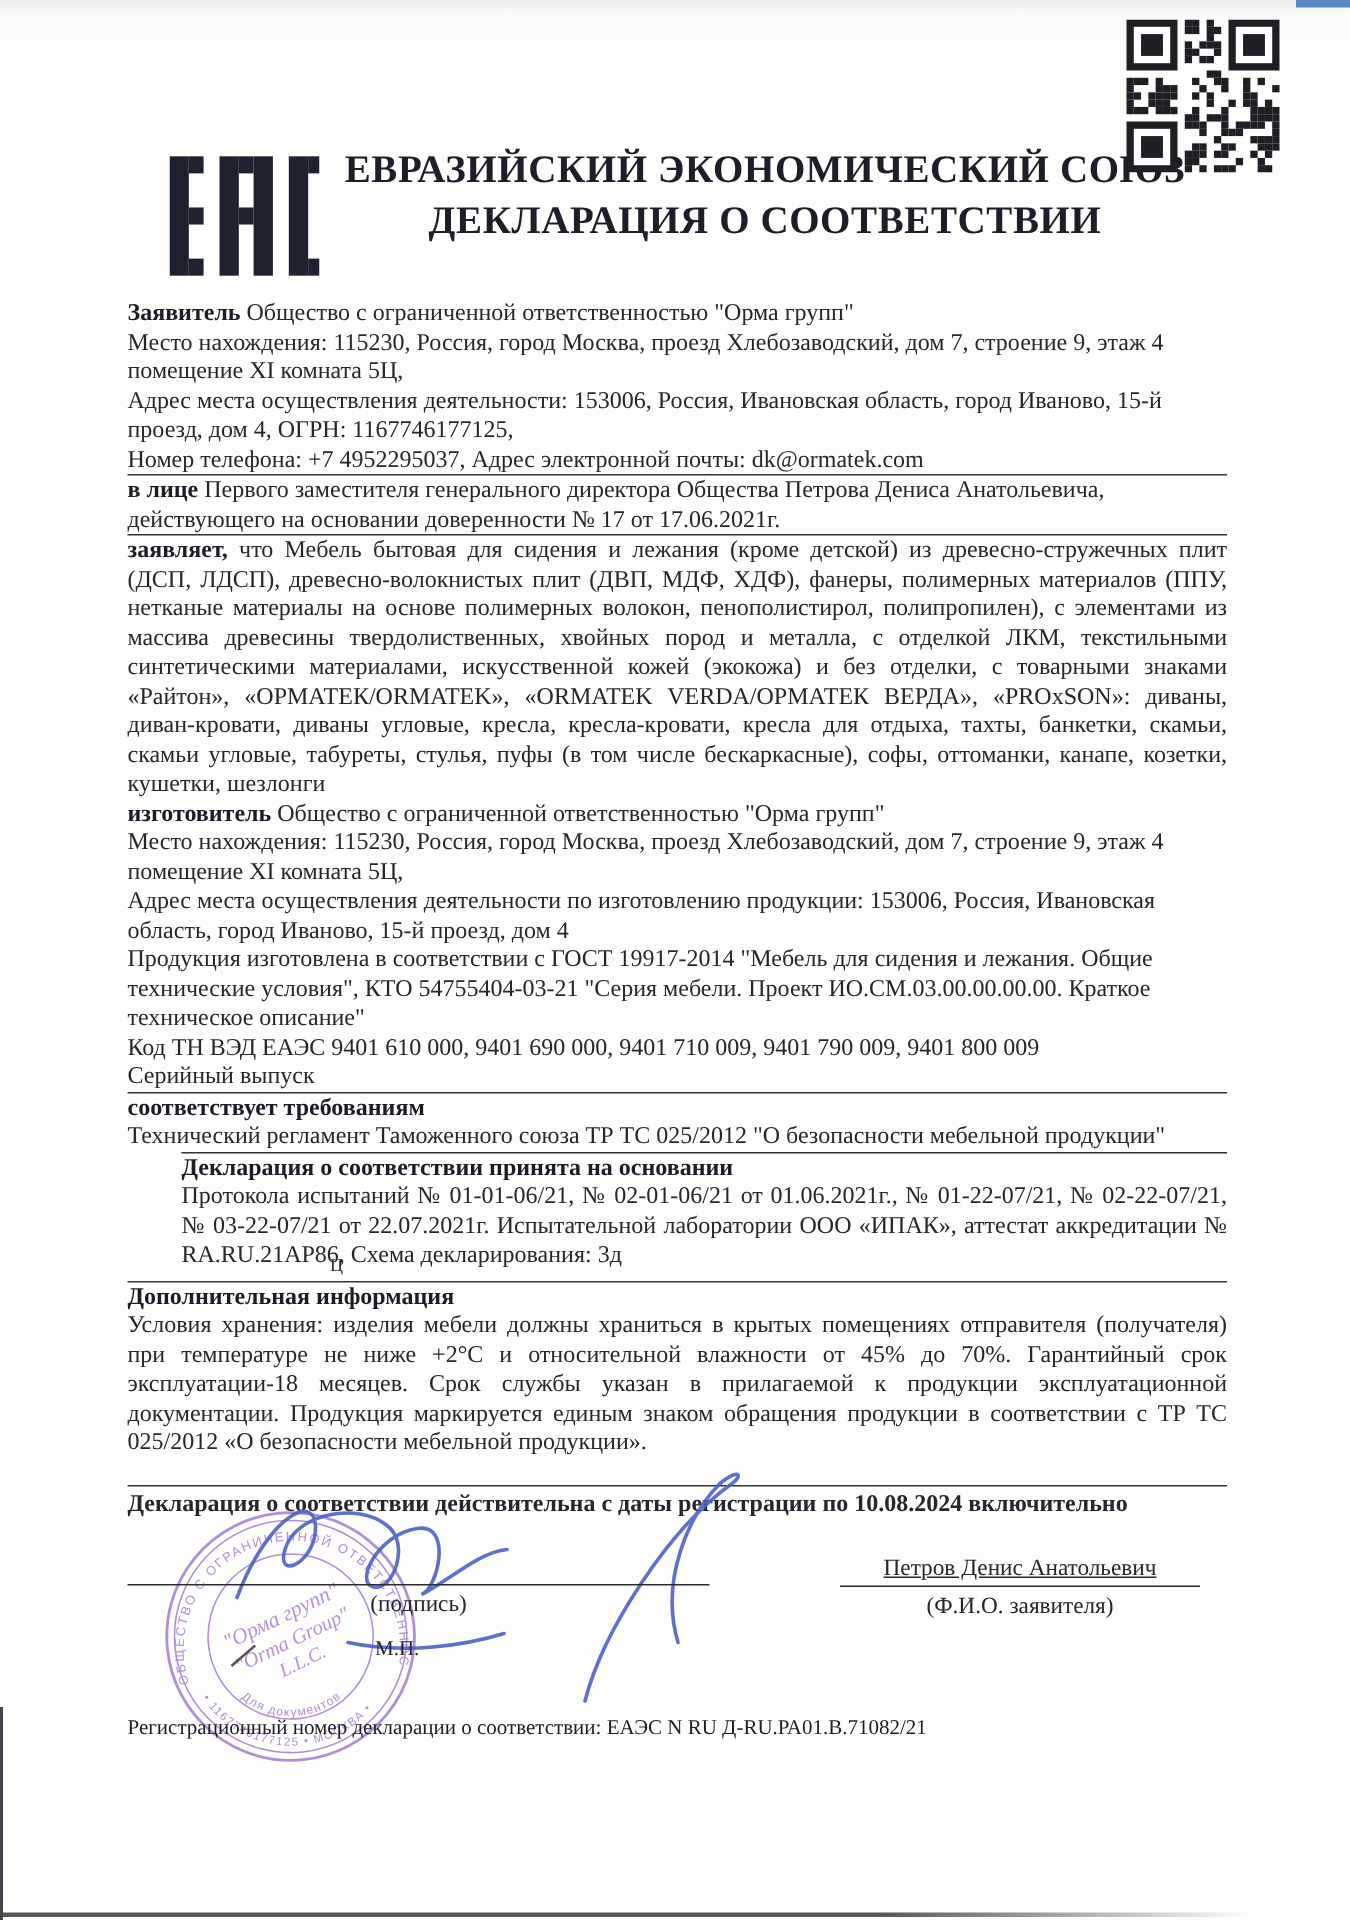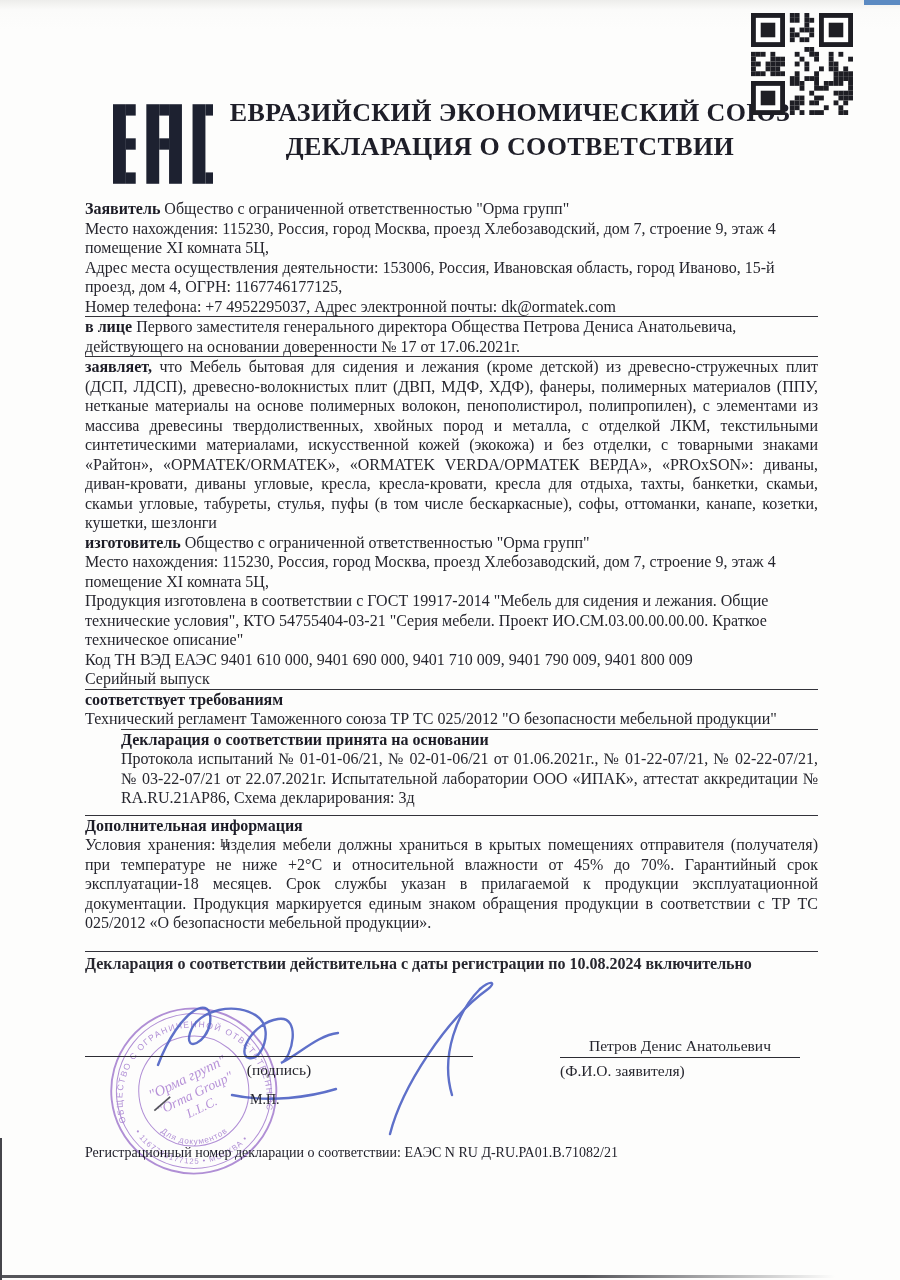--- a/index.html
+++ b/index.html
@@ -20,22 +20,22 @@
   b.lead{color:#1c1c26;}
   .h{font-weight:bold;color:#1c1c26;}
   .pad-b{padding-bottom:7px;margin-left:36px;}
   .pad-b2{padding-bottom:4px;}
   
   .validity{font-weight:bold;padding-top:2px;margin-top:14px;}
   
   .sig-line{position:absolute;left:85px;top:1056px;width:388px;border-top:1.6px solid #2c2c33;}
   .sig-caption{position:absolute;left:85px;top:1061px;width:388px;text-align:center;font-size:15.5px;}
   .fio{position:absolute;left:560px;top:1037px;width:240px;text-align:center;font-size:15.5px;
-       border-bottom:1px solid #2c2c33;padding-bottom:2px;}
-  .fio-caption{position:absolute;left:560px;top:1062px;width:240px;font-size:15.5px;}
+       border-bottom:1px solid #2c2c33;padding-bottom:2px;text-decoration:underline;}
+  .fio-caption{position:absolute;left:560px;top:1062px;width:240px;text-align:center;font-size:15.5px;}
   .mp{position:absolute;left:250px;top:1060px;font-size:14px;margin-top:32px;}
   .stamp{position:absolute;left:108px;top:1005px;opacity:.8;transform:rotate(-6deg);}
   .signature{position:absolute;left:140px;top:977px;opacity:.9;}
   .footer-reg{position:absolute;left:85px;top:1145px;font-weight:normal;font-size:14px;color:#1c1c26;}
   .footer-date{position:absolute;left:85px;top:1189px;font-weight:bold;font-size:15.5px;color:#1c1c26;}
   
   .artifact-glyph{position:absolute;left:220px;top:836px;font-size:12px;color:#2a2a33;}
   .edge-bottom{position:absolute;left:0;top:1275px;width:835px;height:3px;
                background:linear-gradient(to right,#55555a 70%,rgba(85,85,90,0));}
   .edge-left{position:absolute;left:0;top:1138px;width:2px;height:142px;background:#45454b;}
@@ -212,20 +212,21 @@
     </div>
 
     <div class="sec ruled">
       <p><b class="lead">в лице</b> <span>Первого заместителя генерального директора Общества Петрова Дениса Анатольевича, действующего на основании доверенности № 17 от 17.06.2021г.</span></p>
     </div>
 
     <div class="sec ruled">
       <p class="just"><b class="lead">заявляет,</b> <span>что Мебель бытовая для сидения и лежания (кроме детской) из древесно-стружечных плит (ДСП, ЛДСП), древесно-волокнистых плит (ДВП, МДФ, ХДФ), фанеры, полимерных материалов (ППУ, нетканые материалы на основе полимерных волокон, пенополистирол, полипропилен), с элементами из массива древесины твердолиственных, хвойных пород и металла, с отделкой ЛКМ, текстильными синтетическими материалами, искусственной кожей (экокожа) и без отделки, с товарными знаками «Райтон», «ОРМАТЕК/ORMATEK», «ORMATEK VERDA/ОРМАТЕК ВЕРДА», «PROxSON»: диваны, диван-кровати, диваны угловые, кресла, кресла-кровати, кресла для отдыха, тахты, банкетки, скамьи, скамьи угловые, табуреты, стулья, пуфы (в том числе бескаркасные), софы, оттоманки, канапе, козетки, кушетки, шезлонги</span></p>
       <p><b class="lead">изготовитель</b> <span>Общество с ограниченной ответственностью "Орма групп"</span></p>
       <p>Место нахождения: 115230, Россия, город Москва, проезд Хлебозаводский, дом 7, строение 9, этаж 4 помещение XI комната 5Ц,</p>
+      <p>Адрес места осуществления деятельности по изготовлению продукции: 153006, Россия, Ивановская область, город Иваново, 15-й проезд, дом 4</p>
       <p>Продукция изготовлена в соответствии с ГОСТ 19917-2014 "Мебель для сидения и лежания. Общие технические условия", КТО 54755404-03-21 "Серия мебели. Проект ИО.СМ.03.00.00.00.00. Краткое техническое описание"</p>
       <p>Код ТН ВЭД ЕАЭС  9401 610 000, 9401 690 000, 9401 710 009, 9401 790 009, 9401 800 009</p>
       <p>Серийный выпуск</p>
     </div>
 
     <div class="sec ruled">
       <p class="h">соответствует требованиям</p>
       <p>Технический регламент Таможенного союза ТР ТС 025/2012 "О безопасности мебельной продукции"</p>
     </div>
 

